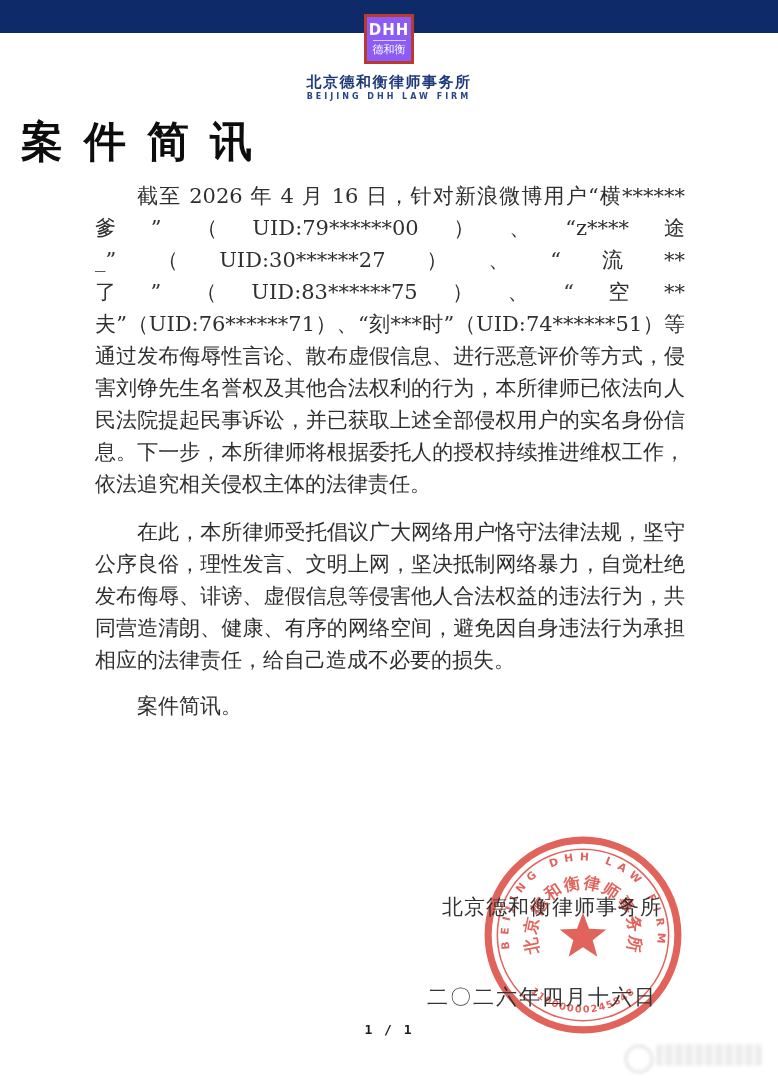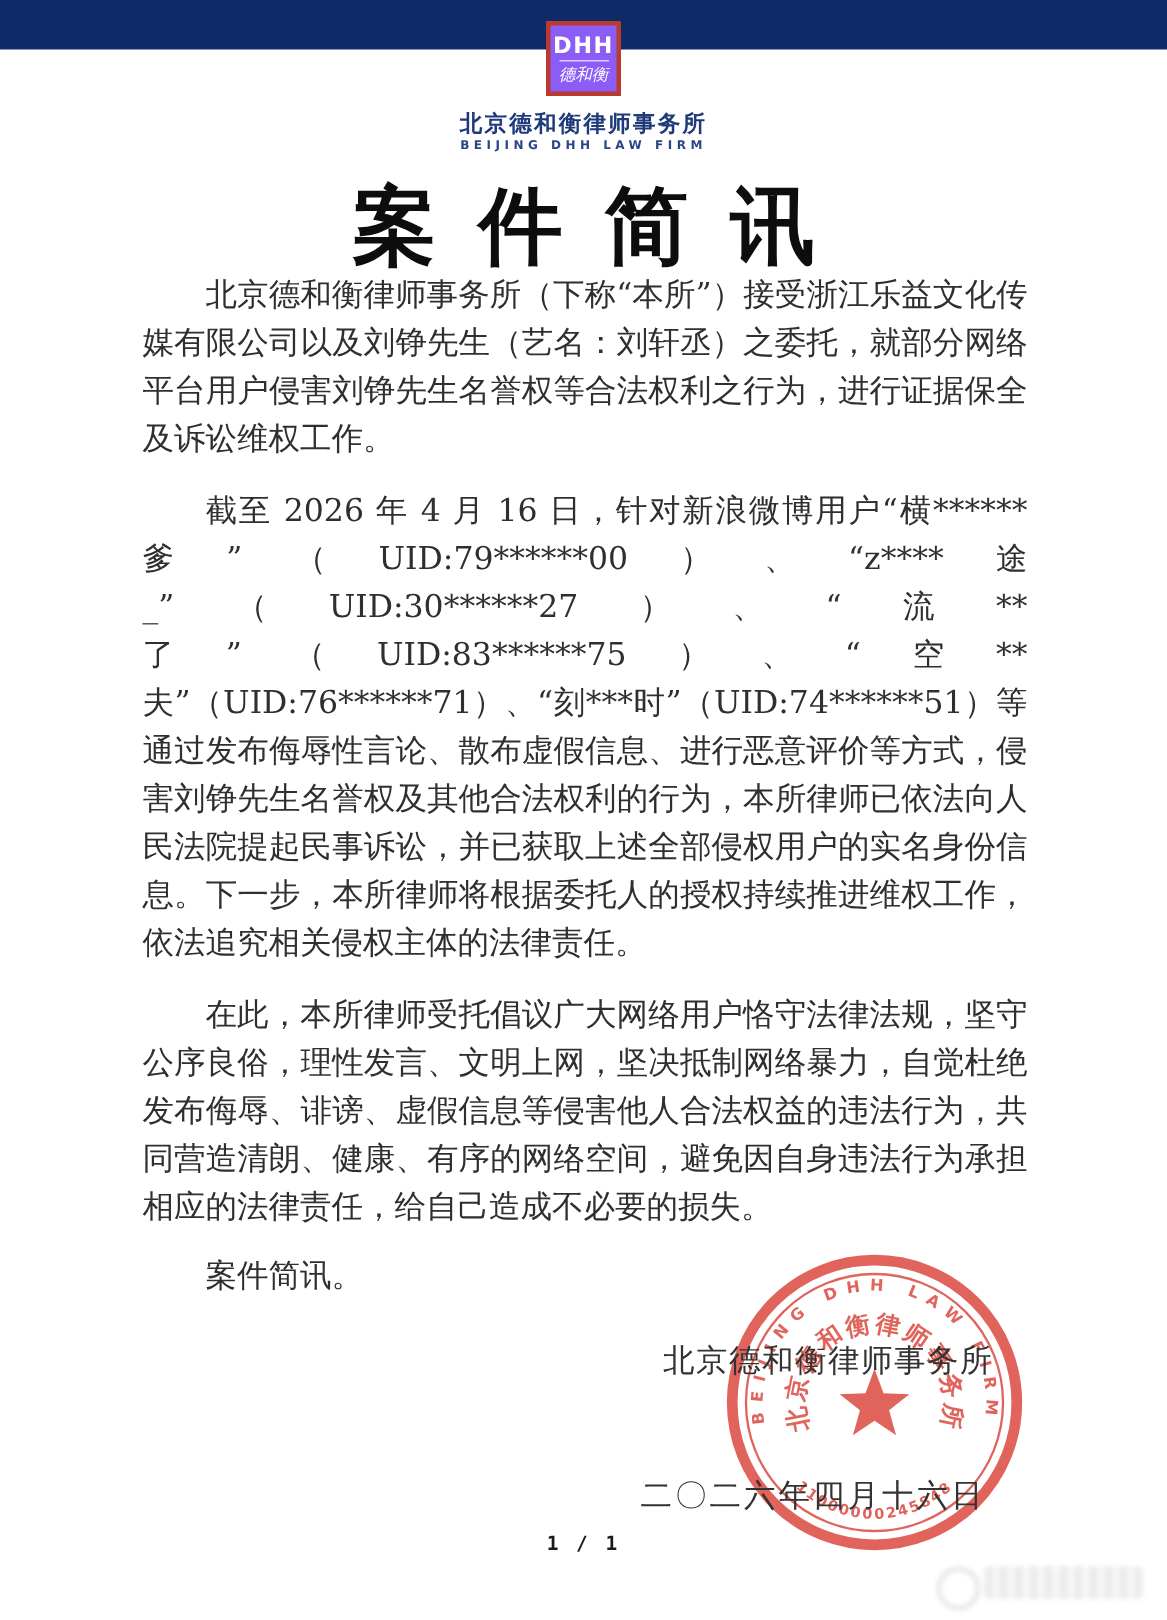--- a/index.html
+++ b/index.html
@@ -9,29 +9,29 @@
     overflow:hidden;border-bottom:2px solid #ececec;
   }
   .top-bar{position:absolute;top:0;left:0;width:778px;height:33px;background:#0e2a69;}
   .logo-box{
     position:absolute;top:14px;left:50%;transform:translateX(-50%);
     width:44px;height:44px;background:#8b5cf6;border:3px solid #b93b30;
     display:flex;flex-direction:column;align-items:center;justify-content:center;z-index:2;
   }
   .logo-abbr{color:#ffffff;font-family:"DejaVu Sans","Liberation Sans",sans-serif;
     font-weight:bold;font-size:15px;letter-spacing:1px;line-height:17px;}
-  .logo-cal{color:#ffffff;font-size:11px;line-height:13px;font-style:italic;
+  .logo-cal{color:#ffffff;font-size:11px;line-height:13px;
     border-top:1px solid rgba(255,255,255,.7);padding-top:2px;margin-top:1px;text-align:center;}
   .firm-cn{position:absolute;top:73px;left:0;width:778px;text-align:center;
     color:#1e3a7a;font-weight:bold;font-size:15px;letter-spacing:1.5px;}
   .firm-en{position:absolute;top:92px;left:0;width:778px;text-align:center;
     color:#2a4687;font-weight:bold;font-size:8px;letter-spacing:3px;
     font-family:"DejaVu Sans","Liberation Sans",sans-serif;}
-  .doc-title{position:absolute;top:114px;left:0;width:778px;text-align:center;
-    color:#0d0d0d;font-weight:900;font-size:56px;letter-spacing:.5em;text-indent:.5em;}
+  .doc-title{position:absolute;top:114px;left:0;width:778px;
+    color:#0d0d0d;font-weight:900;font-size:42px;letter-spacing:.5em;text-indent:.5em;}
   .content{position:absolute;top:180px;left:95px;width:590px;
     font-size:21px;line-height:32px;color:#2f2f2f;text-align:justify;}
   .content p{margin:0;text-indent:2em;}
   .content p.p1{margin-bottom:16px;}
   .content p.p2{margin-bottom:16px;}
   .content p.p3{margin-bottom:14px;}
   .sig-firm{position:absolute;top:893px;right:116px;font-size:21px;color:#333;z-index:3;letter-spacing:1px;}
   .sig-date{position:absolute;top:943px;right:121px;font-size:21px;color:#333;z-index:3;letter-spacing:2px;margin-top:40px;}
   .seal{position:absolute;left:481px;top:833px;width:204px;height:204px;opacity:.88;z-index:2;}
   .page-num{position:absolute;top:1022px;left:0;width:778px;text-align:center;
@@ -55,21 +55,20 @@
     <span class="logo-abbr">DHH</span>
     <span class="logo-cal">德和衡</span>
   </div>
 
   <div class="firm-cn">北京德和衡律师事务所</div>
   <div class="firm-en">BEIJING DHH LAW FIRM</div>
 
   <div class="doc-title">案件简讯</div>
 
   <div class="content">
-    <p class="p1">北京德和衡律师事务所（下称“本所”）接受浙江乐益文化传媒有限公司以及刘铮先生（艺名：刘轩丞）之委托，就部分网络平台用户侵害刘铮先生名誉权等合法权利之行为，进行证据保全及诉讼维权工作。</p>
     <p class="p2">截至 2026 年 4 月 16 日，针对新浪微博用户“横******爹”（UID:79******00）、“z****途_”（UID:30******27）、“流**了”（UID:83******75）、“空**夫”（UID:76******71）、“刻***时”（UID:74******51）等通过发布侮辱性言论、散布虚假信息、进行恶意评价等方式，侵害刘铮先生名誉权及其他合法权利的行为，本所律师已依法向人民法院提起民事诉讼，并已获取上述全部侵权用户的实名身份信息。下一步，本所律师将根据委托人的授权持续推进维权工作，依法追究相关侵权主体的法律责任。</p>
     <p class="p3">在此，本所律师受托倡议广大网络用户恪守法律法规，坚守公序良俗，理性发言、文明上网，坚决抵制网络暴力，自觉杜绝发布侮辱、诽谤、虚假信息等侵害他人合法权益的违法行为，共同营造清朗、健康、有序的网络空间，避免因自身违法行为承担相应的法律责任，给自己造成不必要的损失。</p>
     <p class="p4">案件简讯。</p>
   </div>
 
   <div class="sig-firm">北京德和衡律师事务所</div>
   <div class="sig-date">二〇二六年四月十六日</div>
 
   <svg class="seal" viewBox="0 0 200 200">
     <defs>

